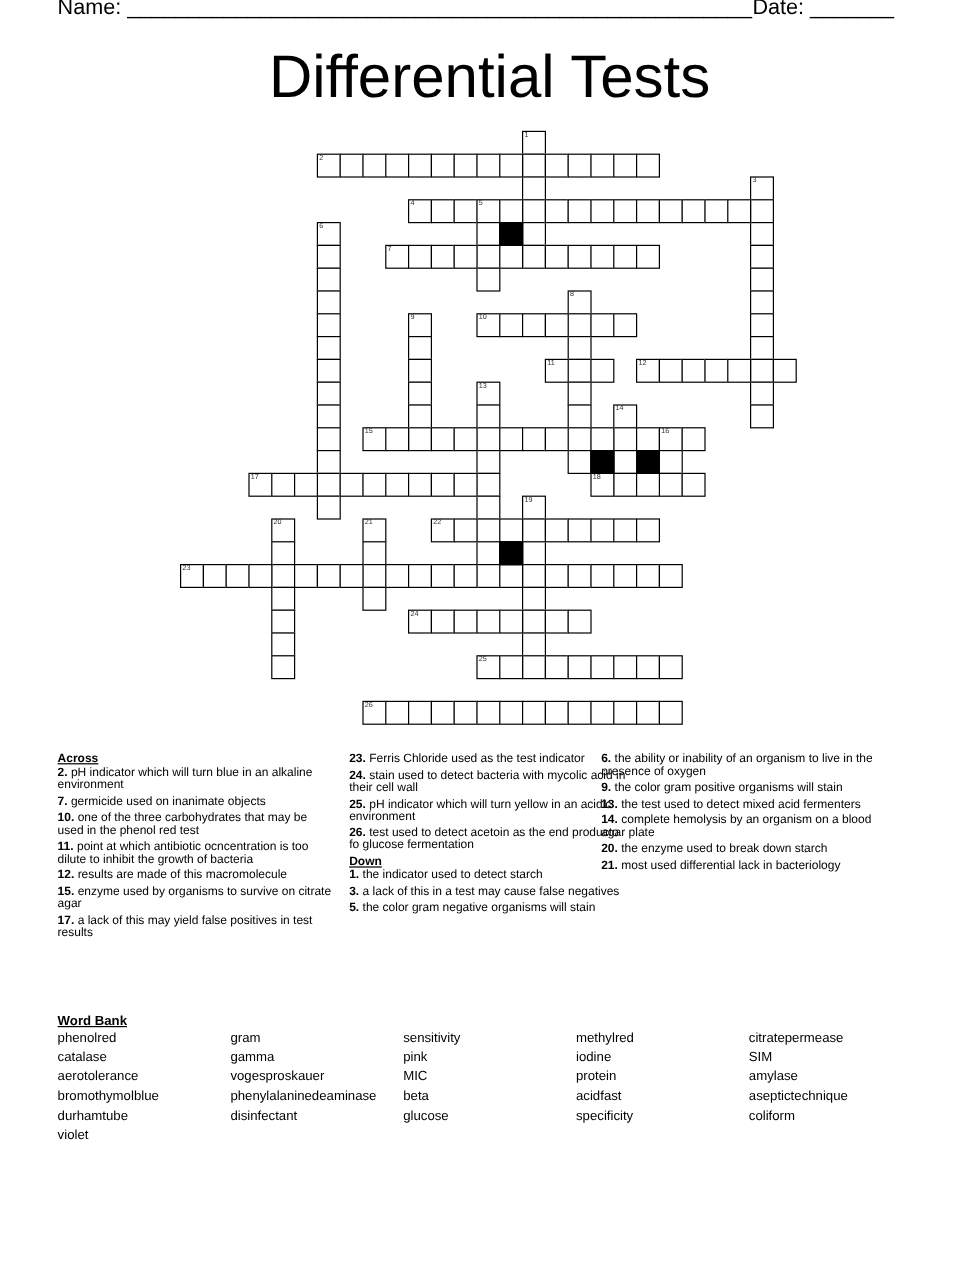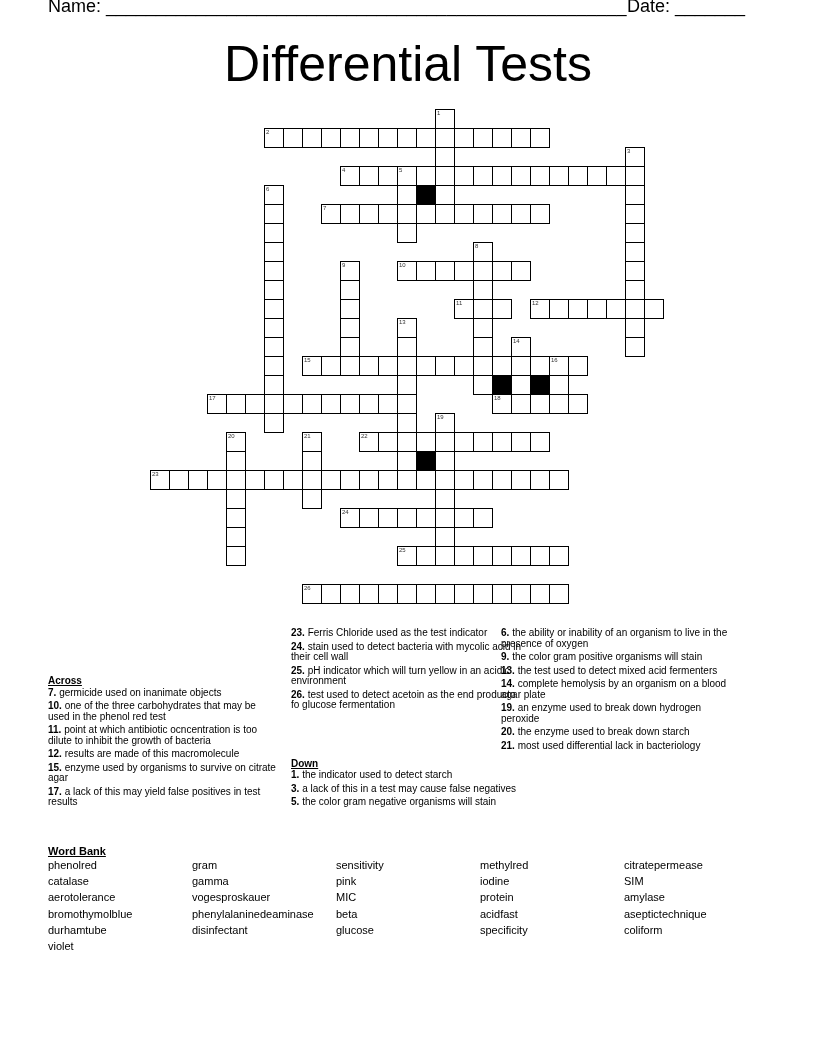--- a/index.html
+++ b/index.html
@@ -14,21 +14,21 @@
           border: 1px solid #000; background: #fff; margin-left: -1px; margin-top: -1px; }
   .cell { width: 20px; height: 20px; }
   .cell.black { background: #000; }
   .cell .num { position: absolute; left: 1px; top: 0px; font-size: 6px; line-height: 7px; color: #333; }
   .clues { position: absolute; top: 628px; font-size: 10px; line-height: 10.5px; }
   .col1 { left: 48px; width: 232px; }
   .col2 { left: 291px; width: 232px; }
   .col3 { left: 501px; width: 232px; }
   .clue { margin-bottom: 3px; }
   .clue b { font-weight: bold; }
-  .sec-head { font-weight: bold; text-decoration: underline; margin-bottom: 1px; margin-top: 48px; }
+  .sec-head { font-weight: bold; text-decoration: underline; margin-bottom: 1px; }
   .wordbank { position: absolute; top: 845px; left: 48px; font-size: 11px; }
   .wordbank .wb-head { font-weight: bold; text-decoration: underline; margin-bottom: 2px; }
   .wb-grid { display: grid; grid-template-columns: 144px 144px 144px 144px 144px;
              grid-auto-flow: column; grid-template-rows: repeat(6, 16.2px); }
 </style>
 </head>
 <body>
 
 <div class="header">
   <span>Name: ____________________________________________________</span>
@@ -303,20 +303,21 @@
     <div class="cell" style="left: 550px; top: 585px;"></div>
     <div class="cell black" style="left: 417px; top: 186px;"></div>
     <div class="cell black" style="left: 493px; top: 376px;"></div>
     <div class="cell black" style="left: 531px; top: 376px;"></div>
     <div class="cell black" style="left: 417px; top: 452px;"></div>
   </div>
 
 <div class="clues col1">
   <div class="sec-head">Across</div>
   <div id="c1">
+      <div class="clue"><b>2.</b> <span>pH indicator which will turn blue in an alkaline environment</span></div>
       <div class="clue"><b>7.</b> <span>germicide used on inanimate objects</span></div>
       <div class="clue"><b>10.</b> <span>one of the three carbohydrates that may be used in the phenol red test</span></div>
       <div class="clue"><b>11.</b> <span>point at which antibiotic ocncentration is too dilute to inhibit the growth of bacteria</span></div>
       <div class="clue"><b>12.</b> <span>results are made of this macromolecule</span></div>
       <div class="clue"><b>15.</b> <span>enzyme used by organisms to survive on citrate agar</span></div>
       <div class="clue"><b>17.</b> <span>a lack of this may yield false positives in test results</span></div>
     </div>
 </div>
 <div class="clues col2">
   <div id="c2">
@@ -331,21 +332,20 @@
       <div class="clue"><b>3.</b> <span>a lack of this in a test may cause false negatives</span></div>
       <div class="clue"><b>5.</b> <span>the color gram negative organisms will stain</span></div>
     </div>
 </div>
 <div class="clues col3">
   <div id="c3">
       <div class="clue"><b>6.</b> <span>the ability or inability of an organism to live in the presence of oxygen</span></div>
       <div class="clue"><b>9.</b> <span>the color gram positive organisms will stain</span></div>
       <div class="clue"><b>13.</b> <span>the test used to detect mixed acid fermenters</span></div>
       <div class="clue"><b>14.</b> <span>complete hemolysis by an organism on a blood agar plate</span></div>
-      <div class="clue"><b>19.</b> <span>an enzyme used to break down hydrogen peroxide</span></div>
       <div class="clue"><b>20.</b> <span>the enzyme used to break down starch</span></div>
       <div class="clue"><b>21.</b> <span>most used differential lack in bacteriology</span></div>
     </div>
 </div>
 
 <div class="wordbank">
   <div class="wb-head">Word Bank</div>
   <div class="wb-grid" id="wb">
       <div>phenolred</div>
       <div>catalase</div>

